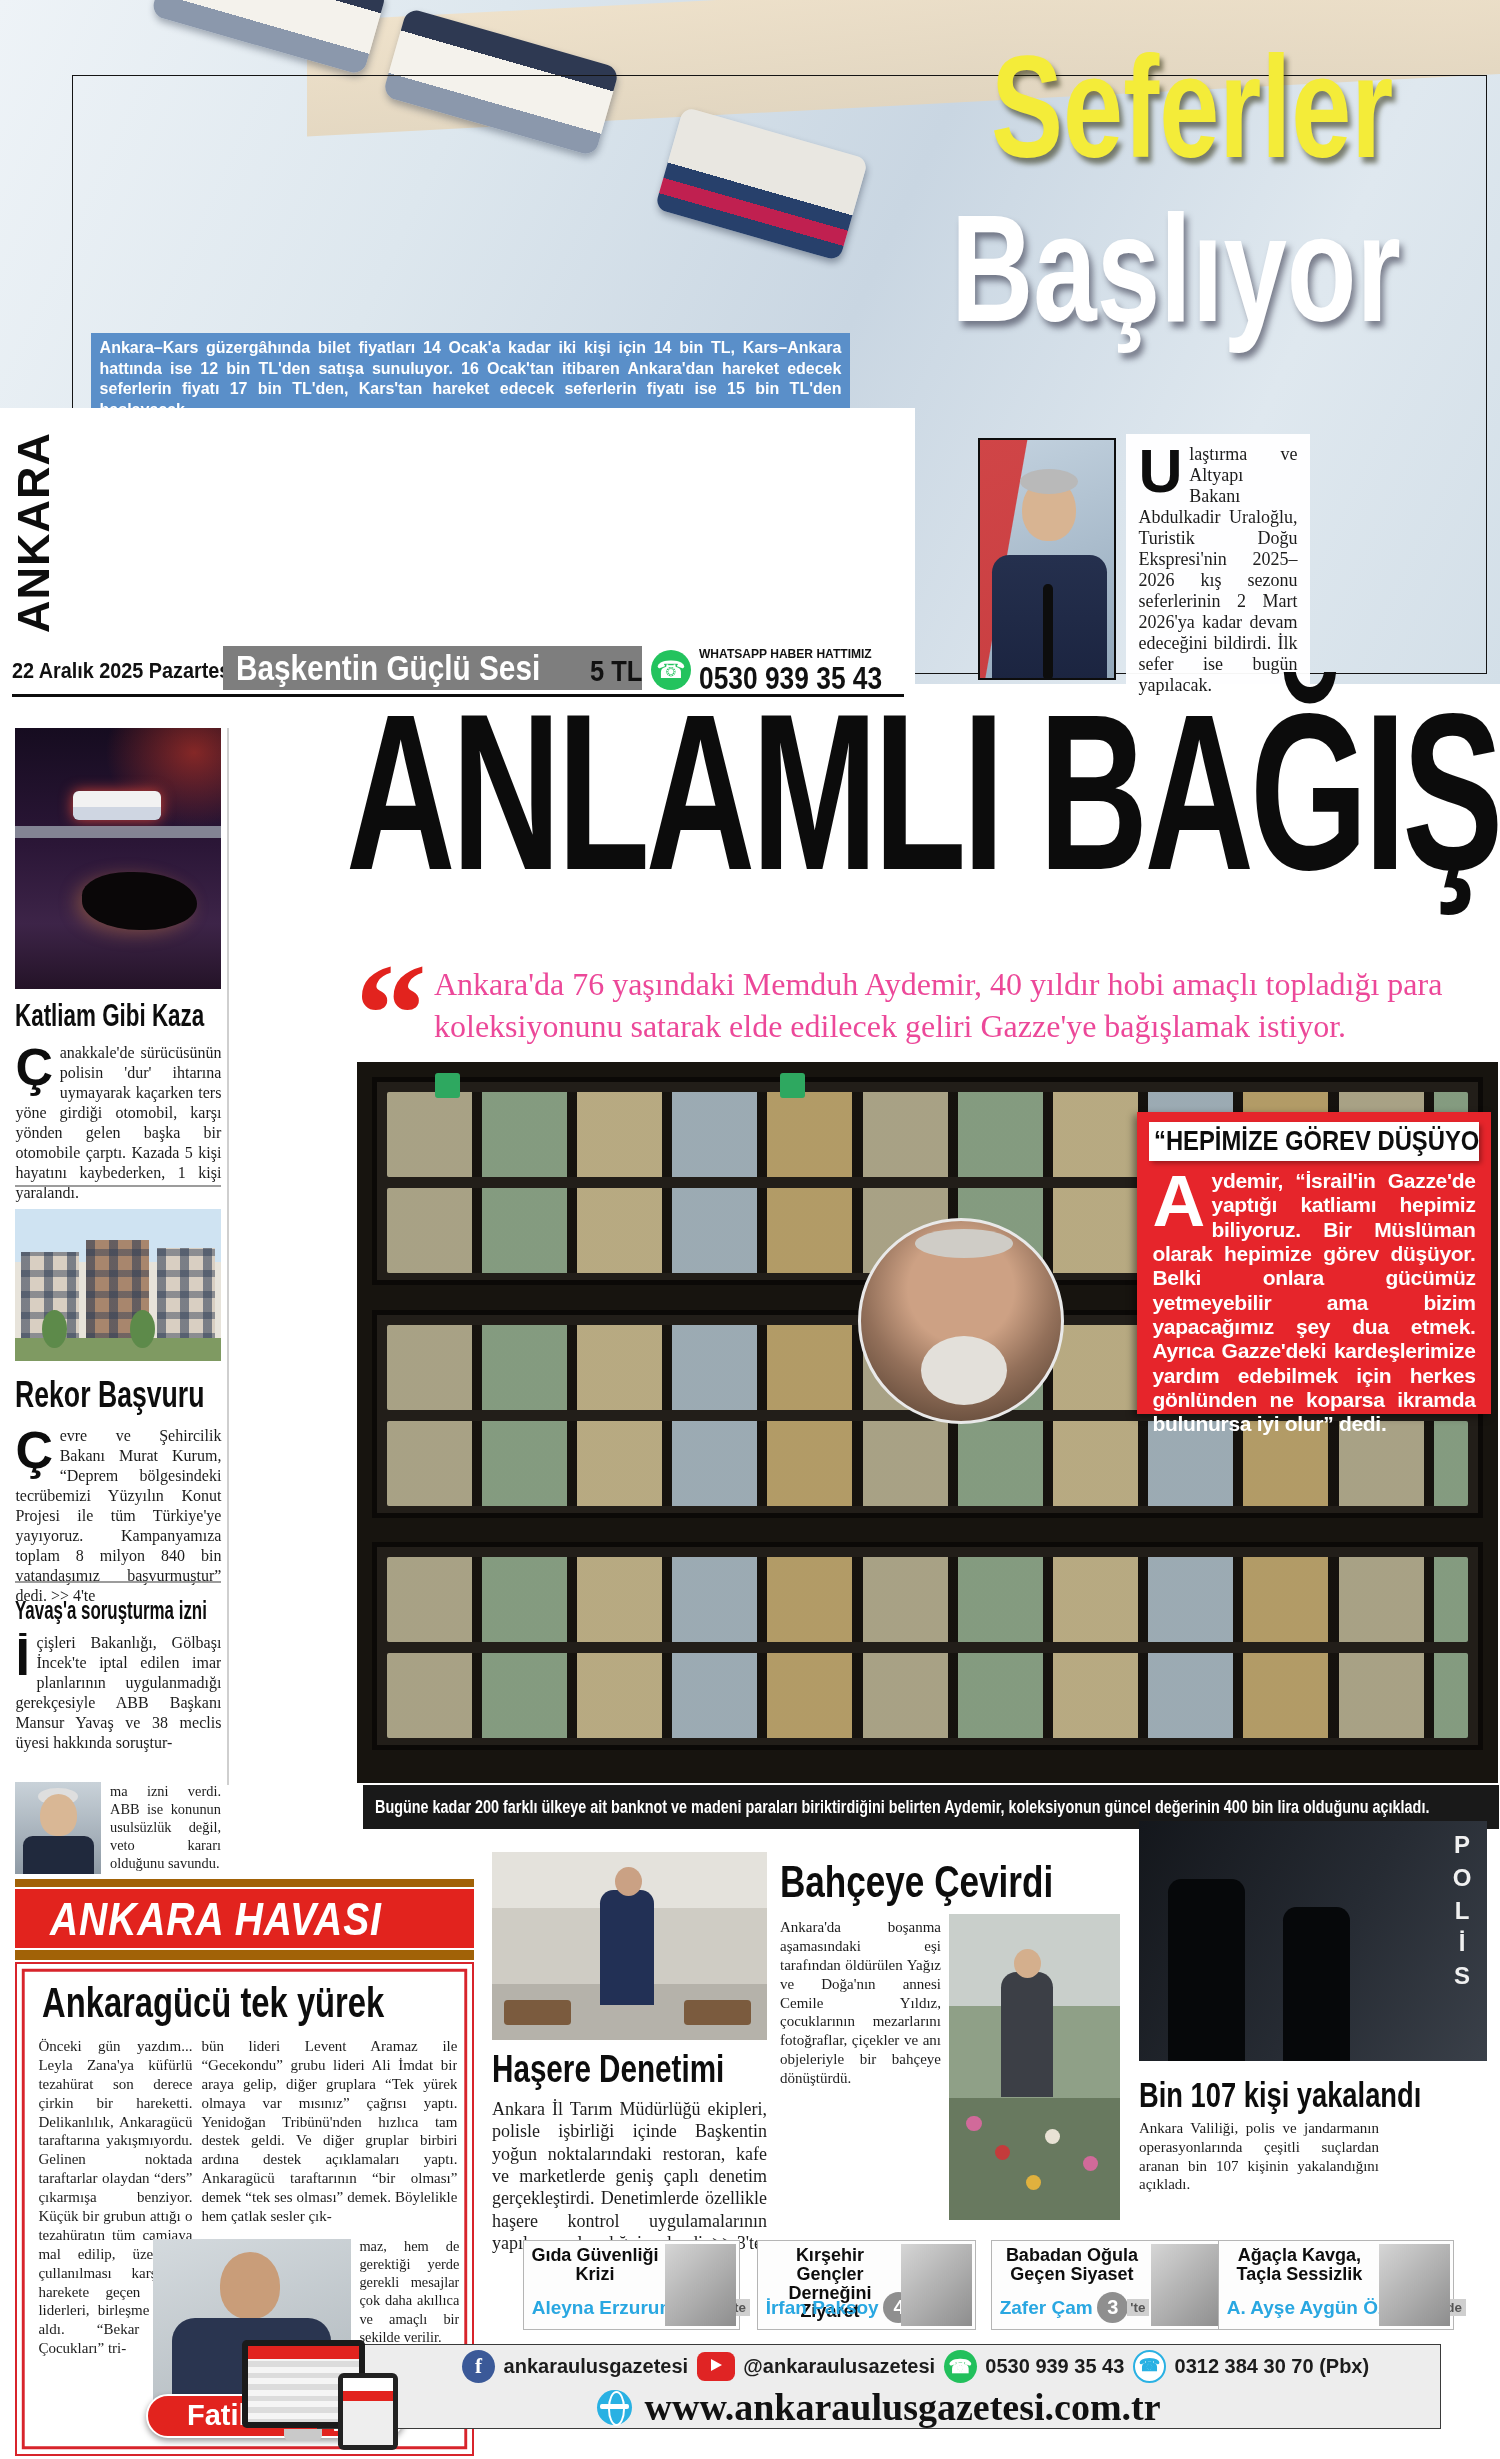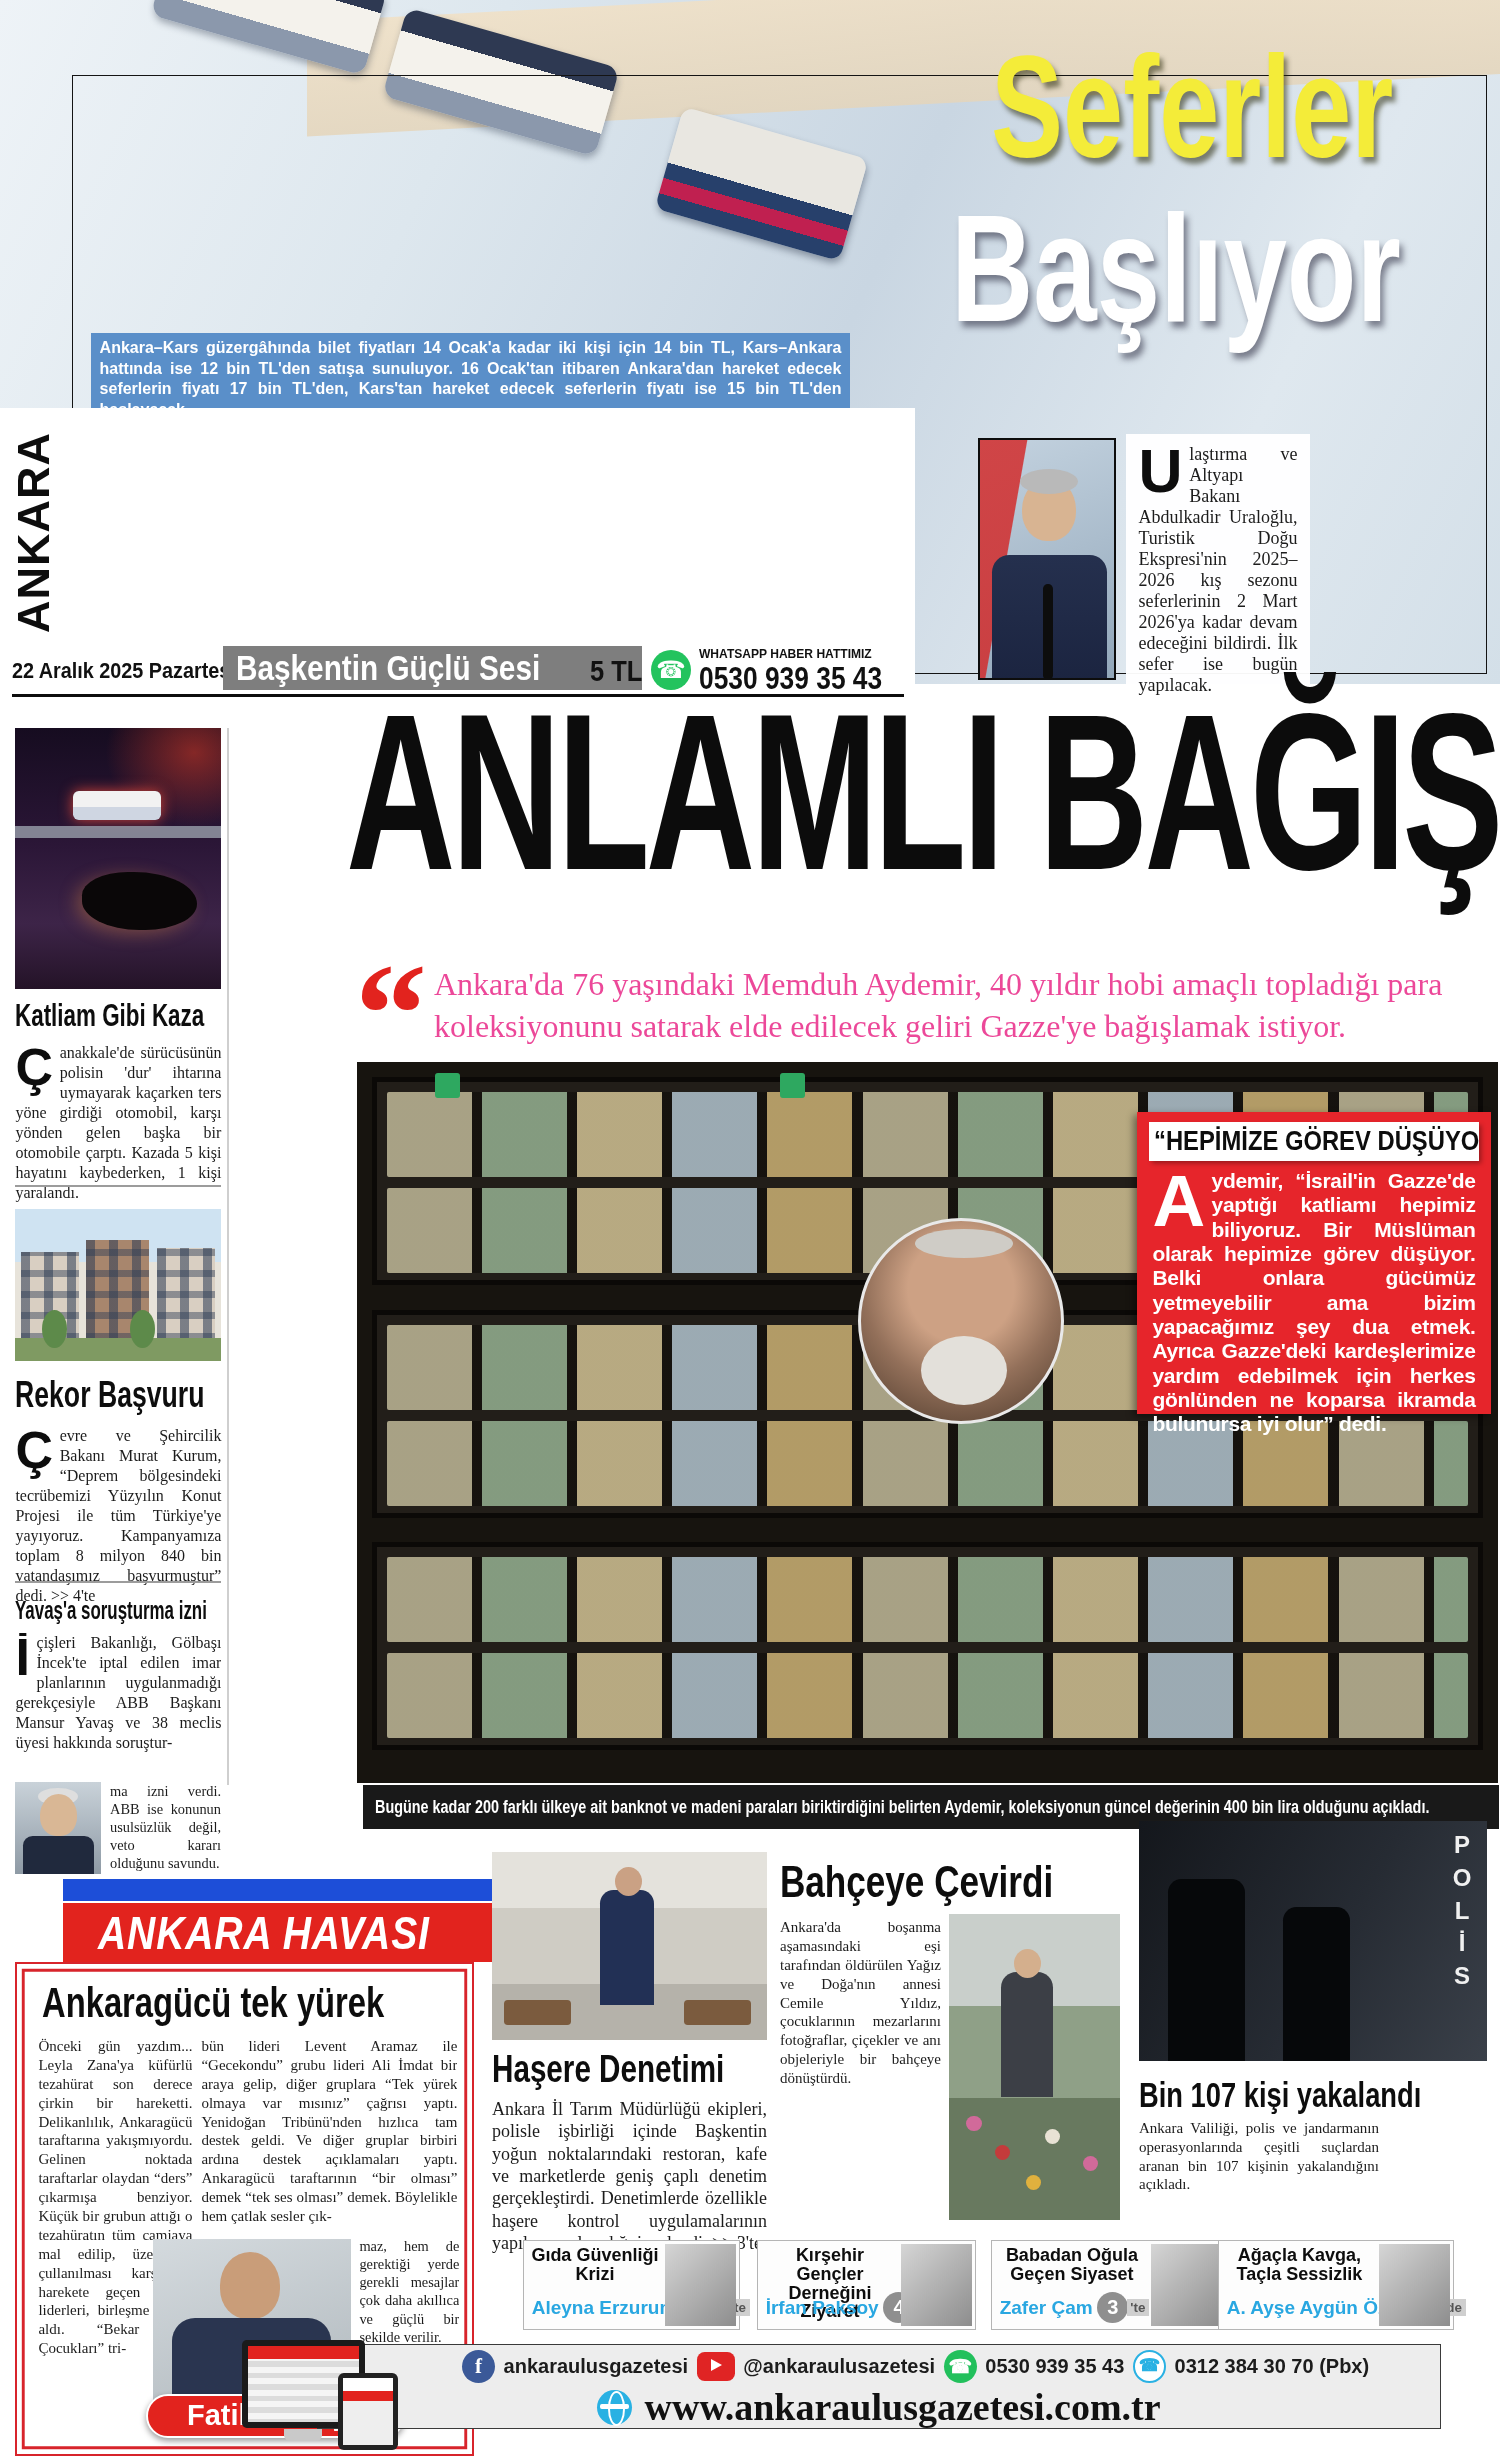--- a/index.html
+++ b/index.html
@@ -117,21 +117,21 @@
   #red-box { position:absolute; left:780px; top:50px; width:354px; height:302px; background:#e6252b;
     padding:11.5px 15.4px 9.6px; box-shadow:-2.9px 2.9px 7.7px rgba(0,0,0,.45); }
   #red-box-header { background:#fff; color:#0d0d0d; font-weight:900; font-size:28px; text-align:center;
     padding:3.8px 5.8px; margin:-1.9px -3.8px 7.7px -3.8px; box-shadow:2.9px 2.9px 4.8px rgba(0,0,0,.35); white-space:nowrap; overflow:hidden; }
   #red-box-text { color:#fff; font-weight:bold; font-size:21px; line-height:1.16; text-align:justify; letter-spacing:-0.3px; }
   #photo-caption { left:363px; top:1785px; width:1136px; height:44px; background:#191919; color:#fff;
     line-height:44px; padding:0 11.5px; overflow:hidden; }
   #photo-caption span { font-size:18px; font-weight:bold; }
 
   
-  #havasi-banner { left:15.4px; top:1879px; width:459px; height:81px; background:#1d4ed8; padding:22px 0;margin-left:48px; }
+  #havasi-banner { left:15.4px; top:1879px; width:459px; height:81px; background:#a16207; padding:8px 0; }
   #havasi-red { height:63px; background:#e2231e; border-top:2.9px solid #fff; border-bottom:2.9px solid #fff;
     display:flex; align-items:center; justify-content:center; }
   #havasi-red span { color:#fff; font-weight:900; font-style:italic; font-size:46px; letter-spacing:1px; }
   #havasi-box { left:15.4px; top:1962px; width:459px; height:494px; background:#fff;
     border:2.9px solid #d8242b; box-shadow:inset 0 0 0 4.8px #fff, inset 0 0 0 7.7px #d8242b; }
   #hav-title { position:absolute; left:25px; top:15.4px; font-size:42px; }
   #hav-col1 { position:absolute; left:21px; top:73px; width:154px; height:403px; font-size:15px; line-height:1.26; overflow:hidden; }
   #hav-col2 { position:absolute; left:184px; top:73px; width:256px; height:192px; font-size:15px; line-height:1.26; overflow:hidden; }
   #hav-col2b { position:absolute; left:342px; top:273px; width:100px; height:192px; font-size:14.4px; line-height:1.26; overflow:hidden; }
   #fatih-photo { position:absolute; left:136px; top:275px; width:198px; height:192px; overflow:hidden;
@@ -320,21 +320,21 @@
 
   <div class="s" id="havasi-banner">
     <div id="havasi-red">
         <span class="cx x85">ANKARA HAVASI</span>
       </div>
   </div>
   <div class="s" id="havasi-box">
     <div class="hl" id="hav-title"><span class="cx x78">Ankaragücü tek yürek</span></div>
     <div class="body" id="hav-col1">Önceki gün yazdım... Leyla Zana'ya küfürlü tezahürat son derece çirkin bir hareketti. Delikanlılık, Ankaragücü taraftarına yakışmıyordu. Gelinen noktada taraftarlar olaydan “ders” çıkarmışa benziyor. Küçük bir grubun attığı o tezahüratın tüm camiaya mal edilip, üzerlerine çullanılması karşısında harekete geçen tribün liderleri, birleşme kararı aldı. “Bekar Evi Çocukları” tri-</div>
     <div class="body" id="hav-col2">bün lideri Levent Aramaz ile “Gecekondu” grubu lideri Ali İmdat bir araya gelip, diğer gruplara “Tek yürek olmaya var mısınız” çağrısı yaptı. Yenidoğan Tribünü'nden hızlıca tam destek geldi. Ve diğer gruplar birbiri ardına destek açıklamaları yaptı. Ankaragücü taraftarının “bir olması” demek “tek ses olması” demek. Böylelikle hem çatlak sesler çık-</div>
-    <div class="body" id="hav-col2b">maz, hem de gerektiği yerde gerekli mesajlar çok daha akıllıca ve güçlü bir şekilde verilir.</div>
+    <div class="body" id="hav-col2b">maz, hem de gerektiği yerde gerekli mesajlar çok daha akıllıca ve amaçlı bir şekilde verilir.</div>
     <div id="fatih-photo">
       <div id="fatih-head"></div>
       <div id="fatih-shirt"></div>
     </div>
     <div id="fatih-pill">Fatih Akkaya</div>
   </div>
 
   <div class="s" id="has-photo">
     <div class="has-table" style="left:11.5px;"></div>
     <div class="has-table" style="left:192px;"></div>

